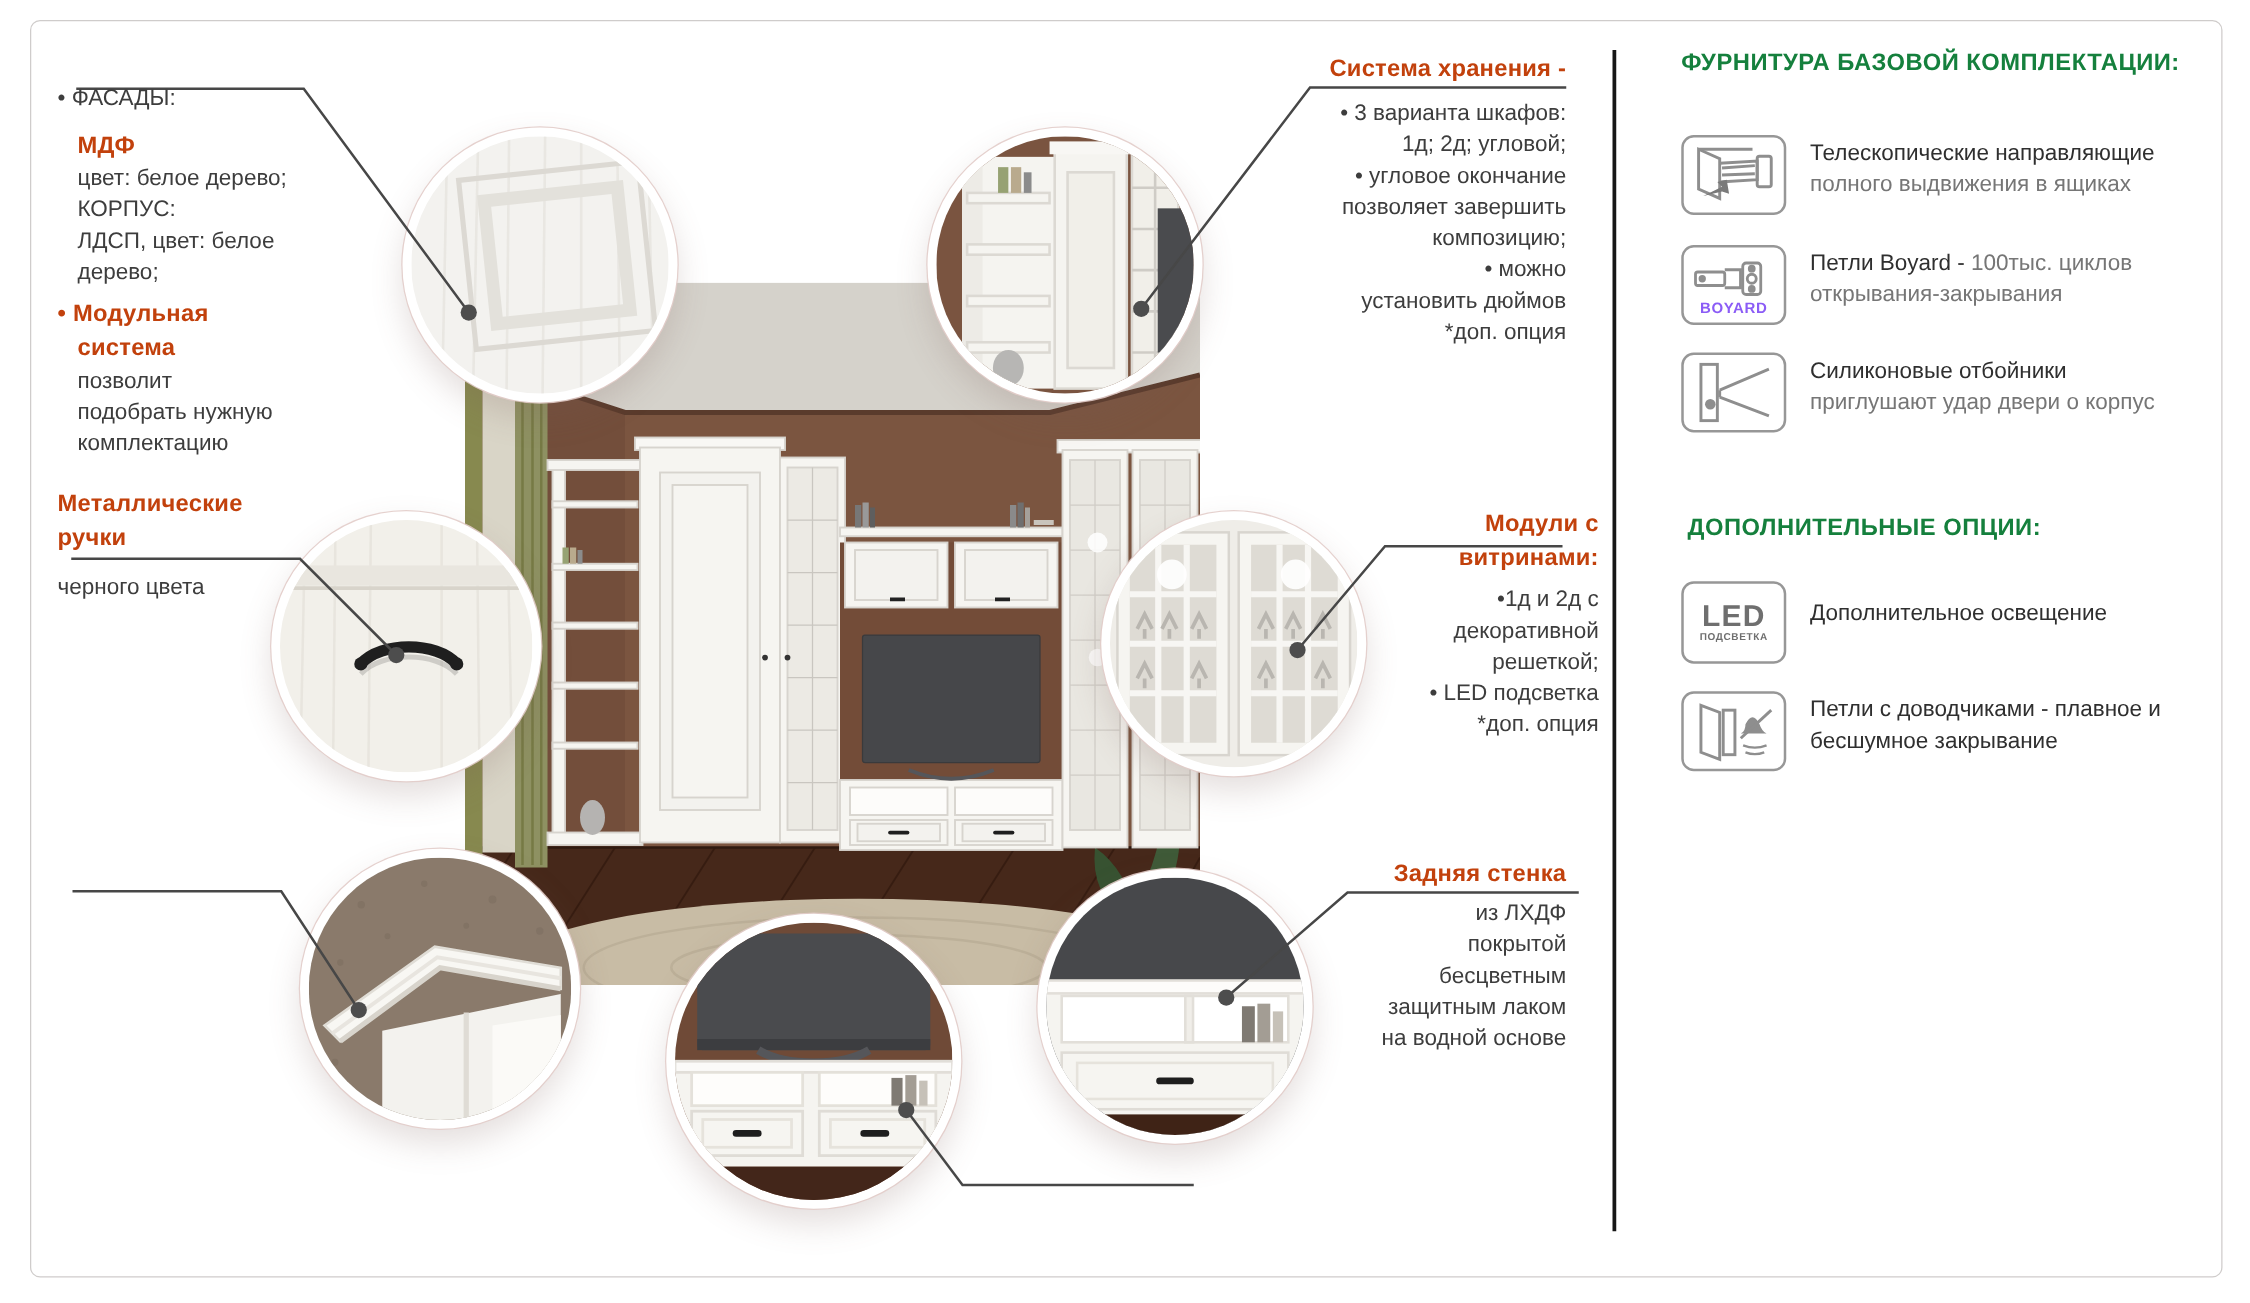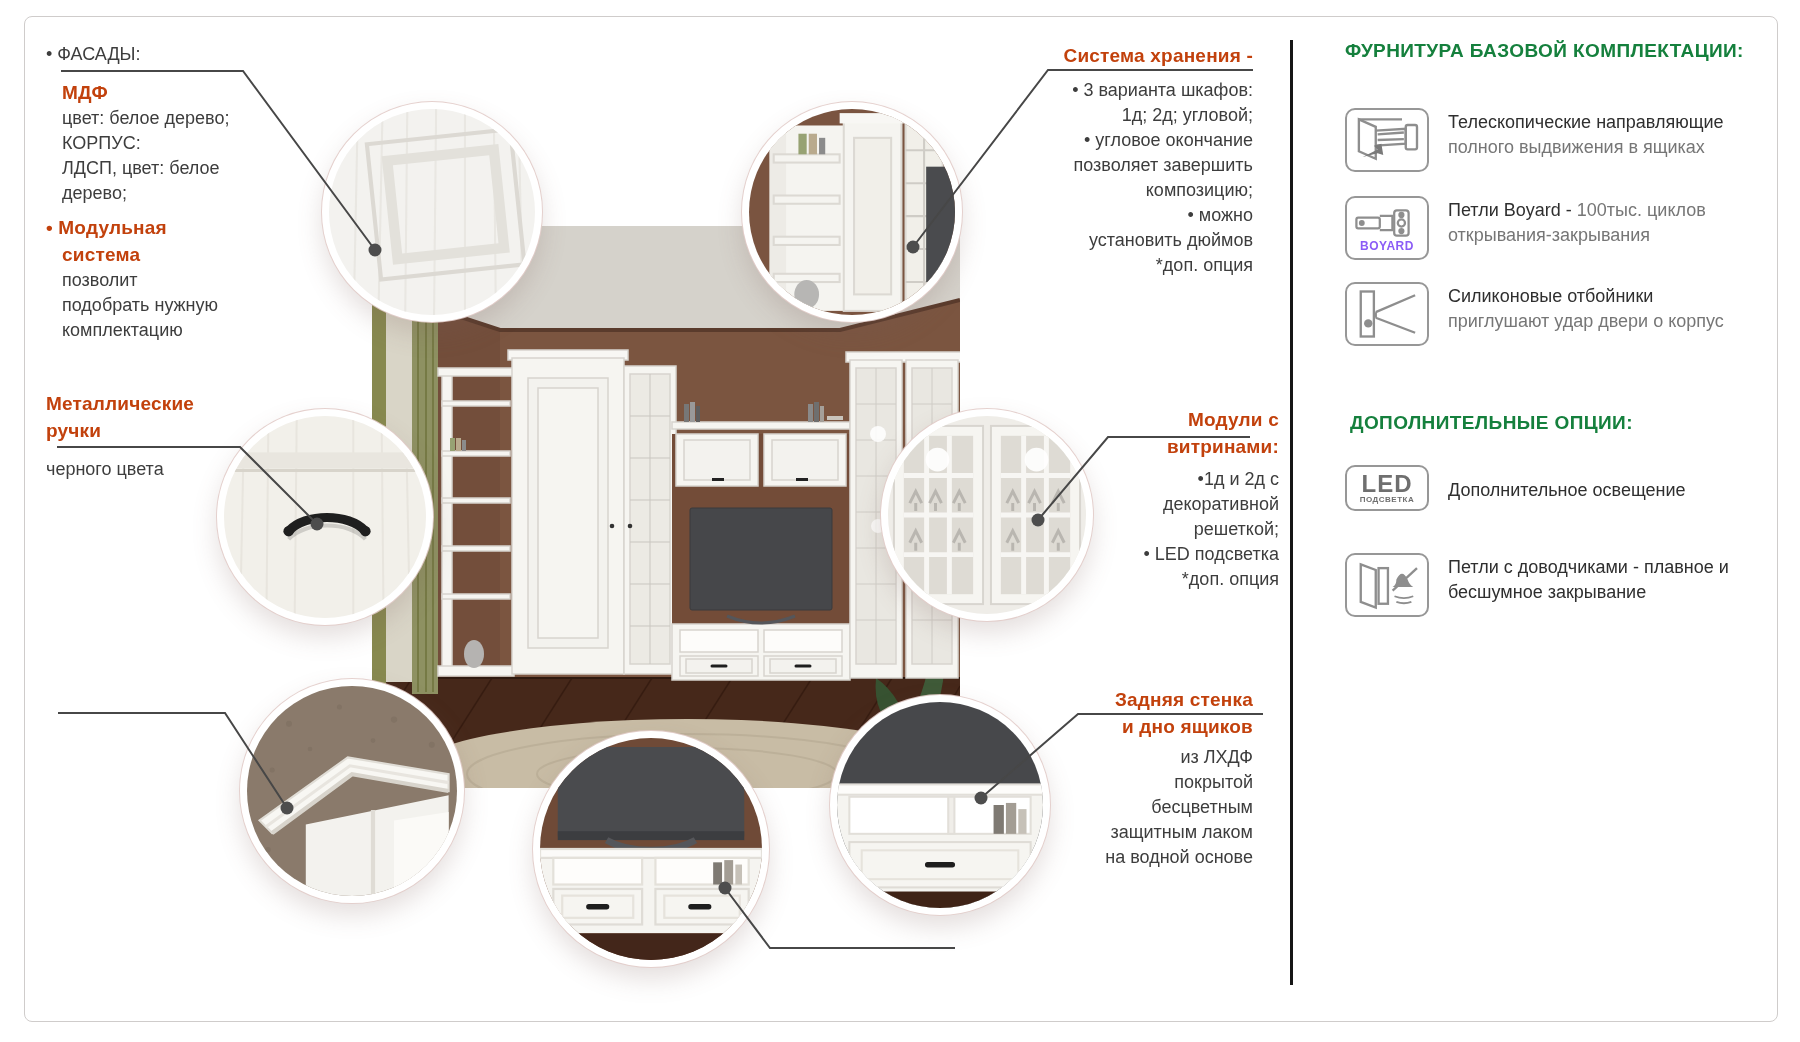--- a/index.html
+++ b/index.html
@@ -22,21 +22,21 @@
   .c6{left:533px;top:731px;width:236px;height:236px;}
   .c7{left:830px;top:695px;width:220px;height:220px;}
   
   .leaders{position:absolute;left:0;top:0;width:1800px;height:1042px;pointer-events:none;}
   
   .blk{position:absolute;font-size:18px;line-height:25px;color:#3d3d3d;}
   .blk .bold{font-weight:700;color:#c2410c;font-size:19px;line-height:27px;letter-spacing:.2px;}
   .blk .ind{padding-left:16px;}
   .t-right{text-align:right;}
   .facades{left:46px;top:42px;width:230px;}
-  .facades .l1{margin-bottom:12px;}
+  .facades .l1{margin-bottom:12px;margin-top:24px;}
   .facades .l7{margin-top:8px;}
   .handles{left:46px;top:390px;width:230px;}
   .handles .sub{margin-top:13px;}
   .cornice{left:46px;top:682px;width:230px;}
   .cornice .sub{margin-top:15px;}
   .storage{right:547px;top:42px;width:280px;}
   .storage .title{margin-bottom:9px;}
   .vitrines{right:521px;top:406px;width:260px;}
   .vitrines .lines{margin-top:7px;}
   .rear{right:547px;top:686px;width:300px;}
@@ -439,21 +439,20 @@
       <div>декоративной</div>
       <div>решеткой;</div>
       <div>• LED подсветка</div>
       <div>*доп. опция</div>
     </div>
   </div>
 
 
   <div class="blk t-right rear">
     <div class="bold">Задняя стенка</div>
-    <div class="bold">и дно ящиков</div>
     <div class="lines">
       <div>из ЛХДФ</div>
       <div>покрытой</div>
       <div>бесцветным</div>
       <div>защитным лаком</div>
       <div>на водной основе</div>
     </div>
   </div>
 
 
@@ -513,21 +512,21 @@
     </div>
     <div class="sb-text">
       <div class="dark">Силиконовые отбойники</div>
       <div class="muted">приглушают удар двери о корпус</div>
     </div>
   </div>
 
   <div class="sb-header h2">ДОПОЛНИТЕЛЬНЫЕ ОПЦИИ:</div>
 
   <div class="sb-item i4">
-    <div class="sb-icon" style="height:46px;">
+    <div class="sb-icon" style="height:66px;">
       <div class="led-big">LED</div>
       <div class="led-small">ПОДСВЕТКА</div>
     </div>
     <div class="sb-text">
       <div class="dark">Дополнительное освещение</div>
     </div>
   </div>
 
   <div class="sb-item i5">
     <div class="sb-icon">

